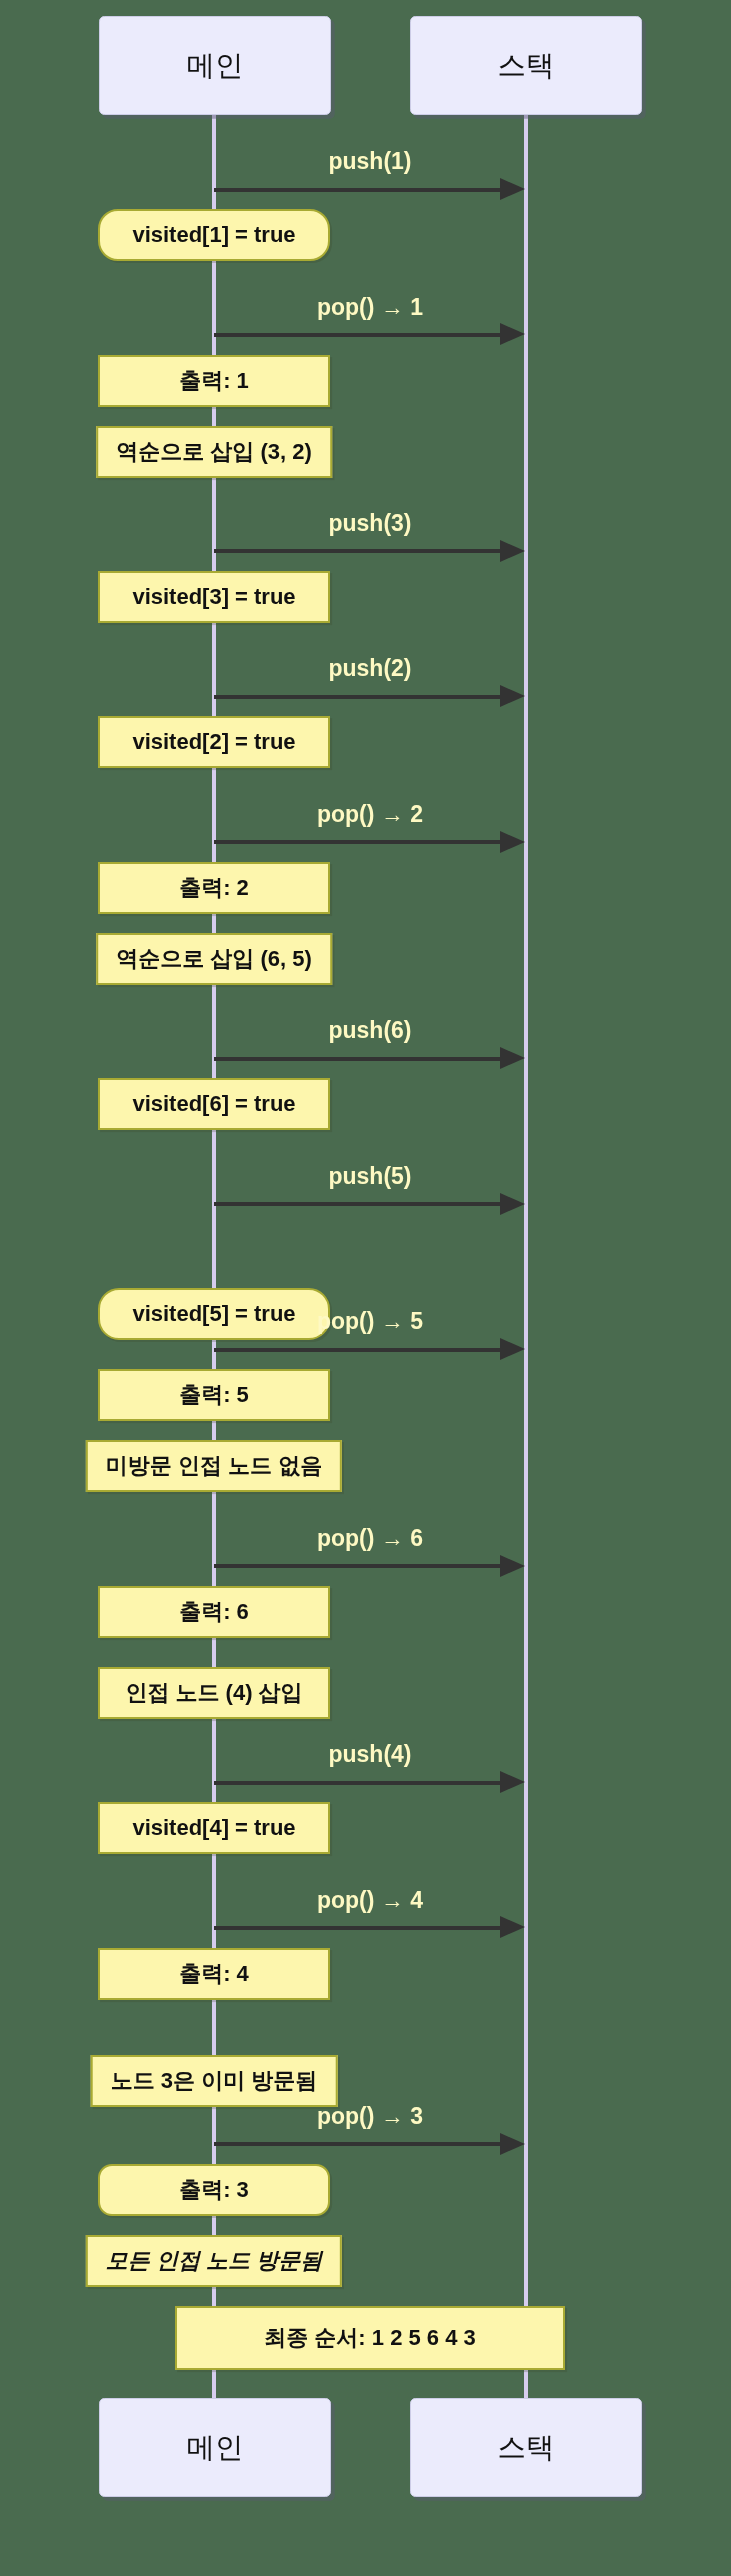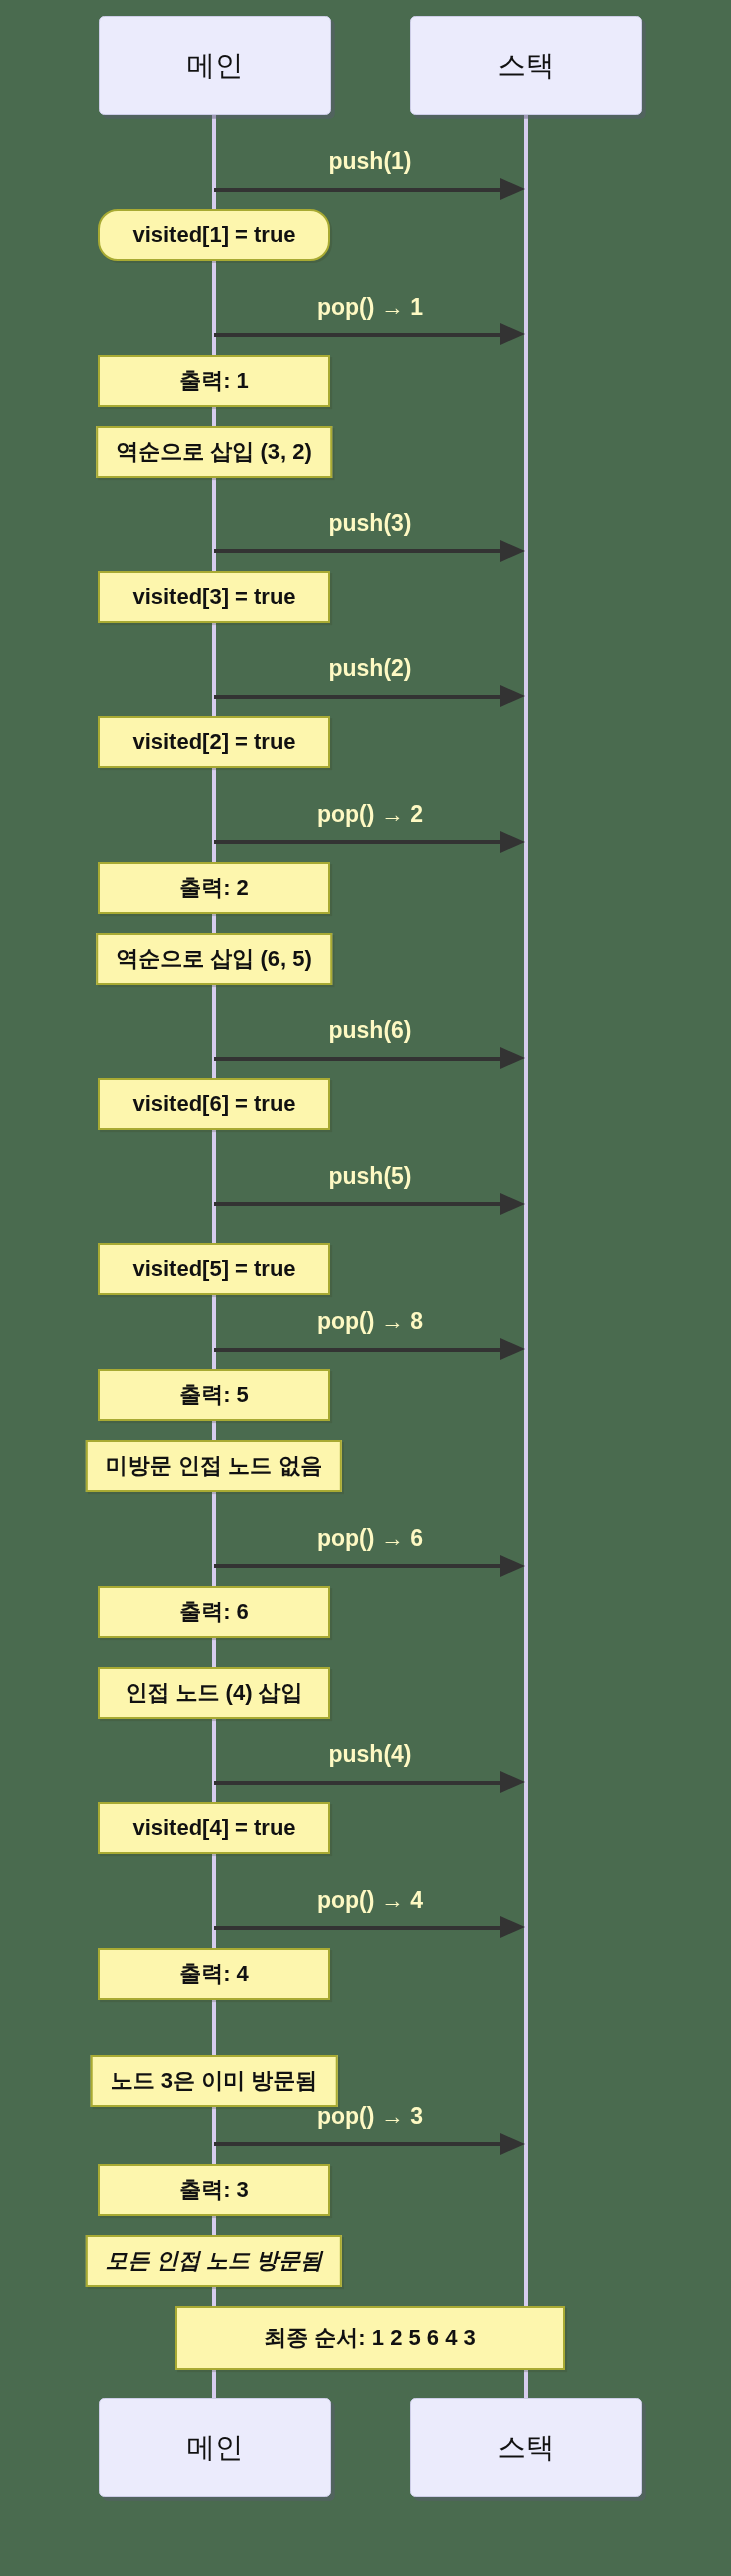--- a/index.html
+++ b/index.html
@@ -76,22 +76,22 @@
       <div class="msg-head" style="top: 831px;"></div>
       <div class="note" style="top: 862px;">출력: 2</div>
       <div class="note" style="top: 933px;">역순으로 삽입 (6, 5)</div>
       <div class="msg-label" style="top: 1010px;">push(6)</div>
       <div class="msg-line" style="top: 1057px;"></div>
       <div class="msg-head" style="top: 1047px;"></div>
       <div class="note" style="top: 1078px;">visited[6] = true</div>
       <div class="msg-label" style="top: 1156px;">push(5)</div>
       <div class="msg-line" style="top: 1202px;"></div>
       <div class="msg-head" style="top: 1193px;"></div>
-      <div class="note" style="top: 1243px;">visited[5] = true</div>
-      <div class="msg-label" style="top: 1301px;">pop() → 8</div>
+      <div class="note" style="top: 1288px; border-radius: 21px;">visited[5] = true</div>
+      <div class="msg-label" style="top: 1301px;">pop() → 5</div>
       <div class="msg-line" style="top: 1348px;"></div>
       <div class="msg-head" style="top: 1338px;"></div>
       <div class="note" style="top: 1369px;">출력: 5</div>
       <div class="note" style="top: 1440px;">미방문 인접 노드 없음</div>
       <div class="msg-label" style="top: 1518px;">pop() → 6</div>
       <div class="msg-line" style="top: 1564px;"></div>
       <div class="msg-head" style="top: 1555px;"></div>
       <div class="note" style="top: 1586px;">출력: 6</div>
       <div class="note" style="top: 1667px;">인접 노드 (4) 삽입</div>
       <div class="msg-label" style="top: 1734px;">push(4)</div>
@@ -99,21 +99,21 @@
       <div class="msg-head" style="top: 1771px;"></div>
       <div class="note" style="top: 1802px;">visited[4] = true</div>
       <div class="msg-label" style="top: 1880px;">pop() → 4</div>
       <div class="msg-line" style="top: 1926px;"></div>
       <div class="msg-head" style="top: 1916px;"></div>
       <div class="note" style="top: 1948px;">출력: 4</div>
       <div class="note" style="top: 2019px; margin-top: 36px;">노드 3은 이미 방문됨</div>
       <div class="msg-label" style="top: 2096px;">pop() → 3</div>
       <div class="msg-line" style="top: 2142px;"></div>
       <div class="msg-head" style="top: 2133px;"></div>
-      <div class="note" style="top: 2164px;">출력: 3</div>
+      <div class="note" style="top: 2164px; border-radius: 14px;">출력: 3</div>
       <div class="note" style="top: 2235px; font-style: italic;">모든 인접 노드 방문됨</div>
       <div class="note span" style="top: 2306px;">최종 순서: 1 2 5 6 4 3</div>
     </div>
 
   <div class="actor main" id="actor-main-bottom" style="top: 2398px;">
     <span>메인</span>
   </div>
   <div class="actor stack" id="actor-stack-bottom" style="top: 2398px;">
     <span>스택</span>
   </div>

